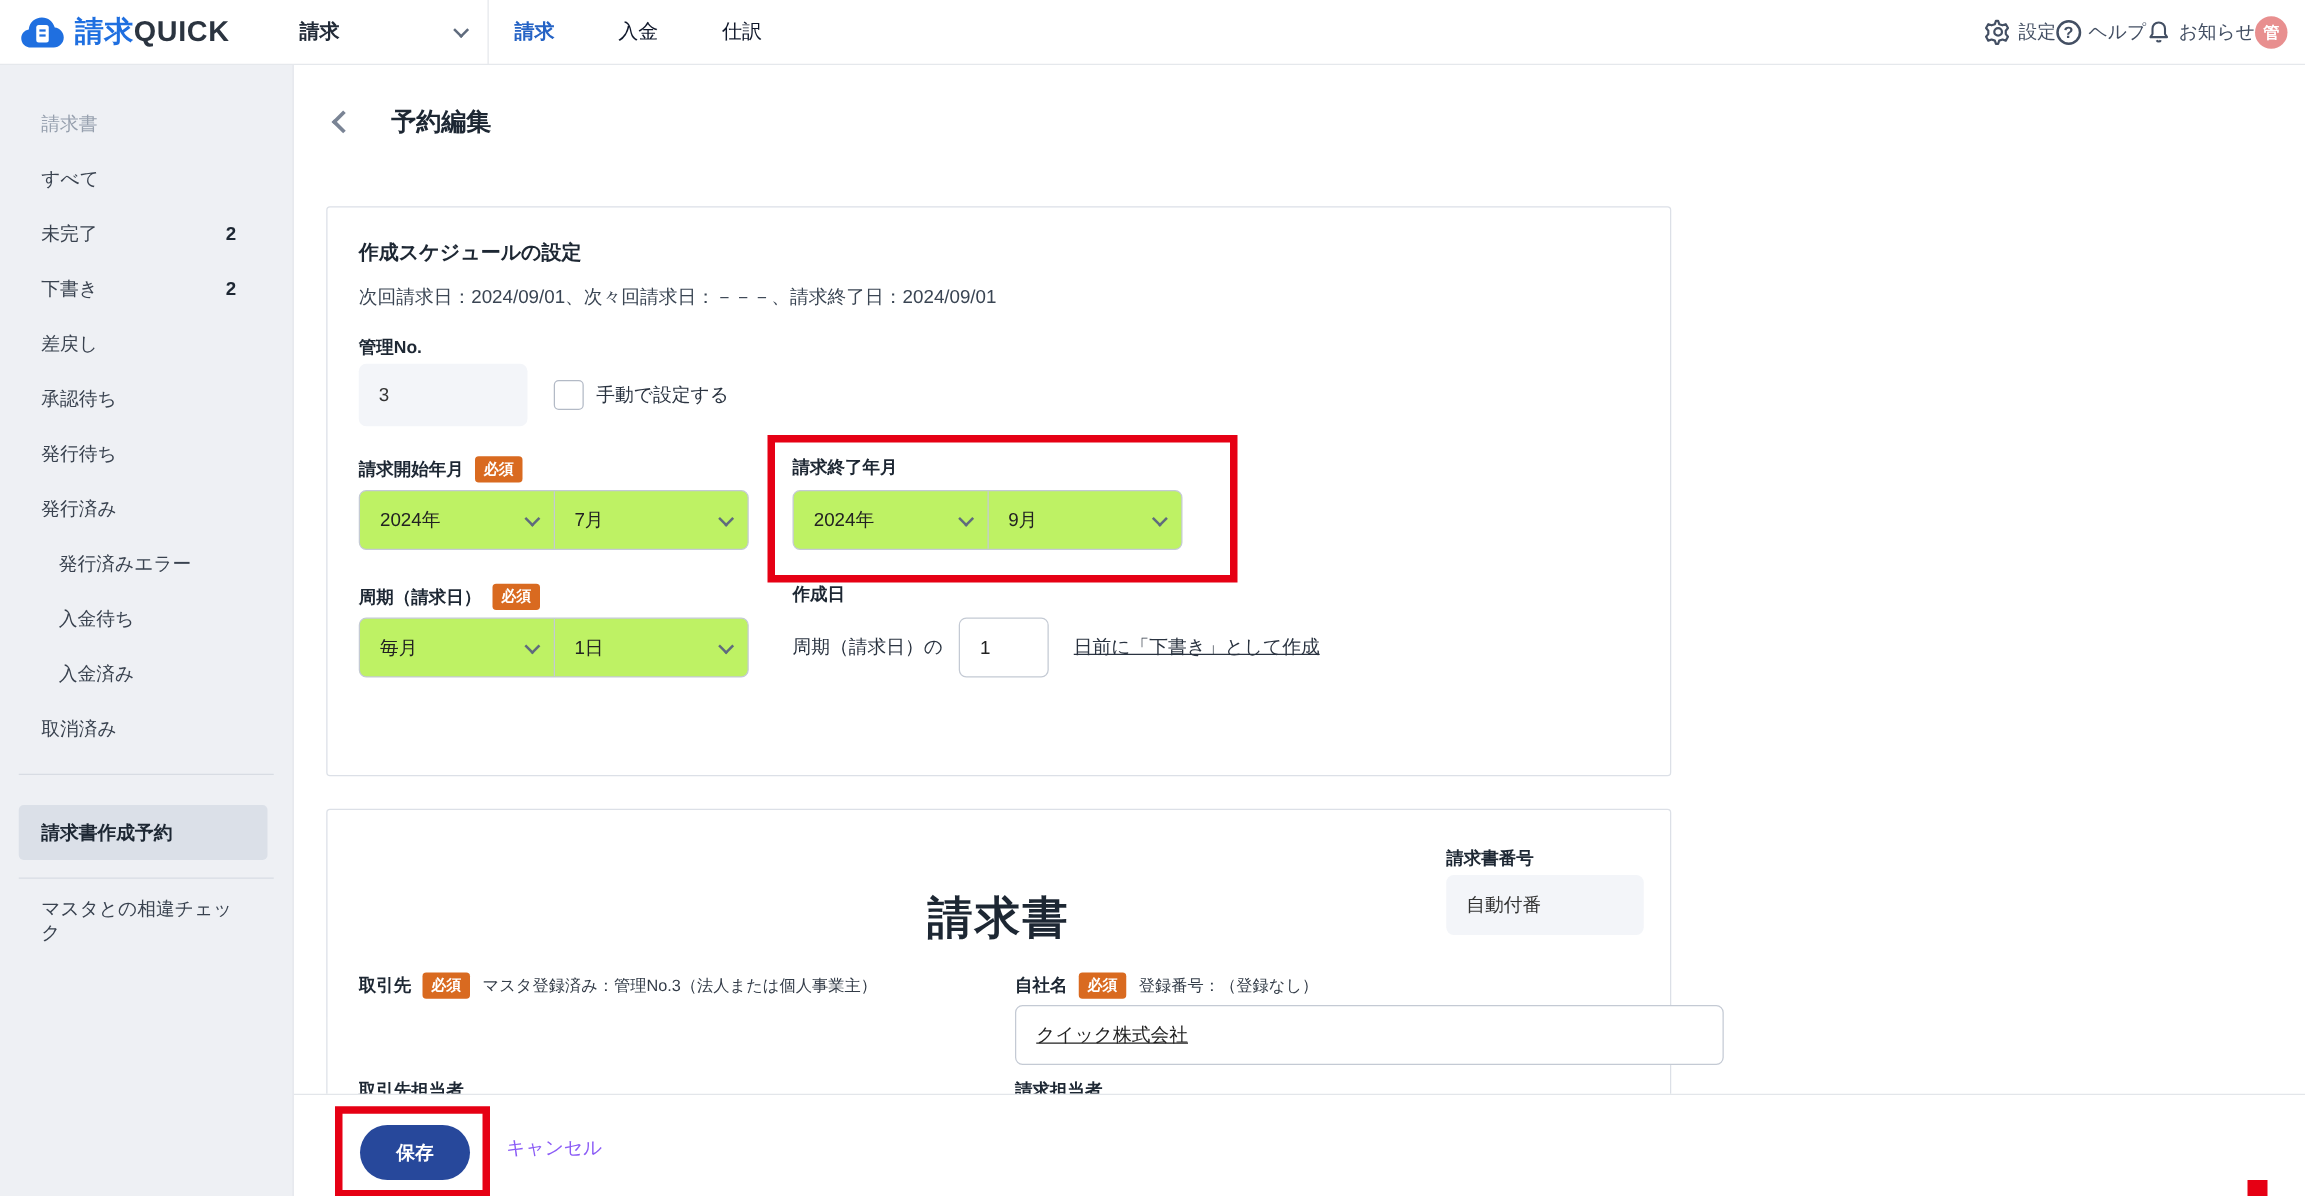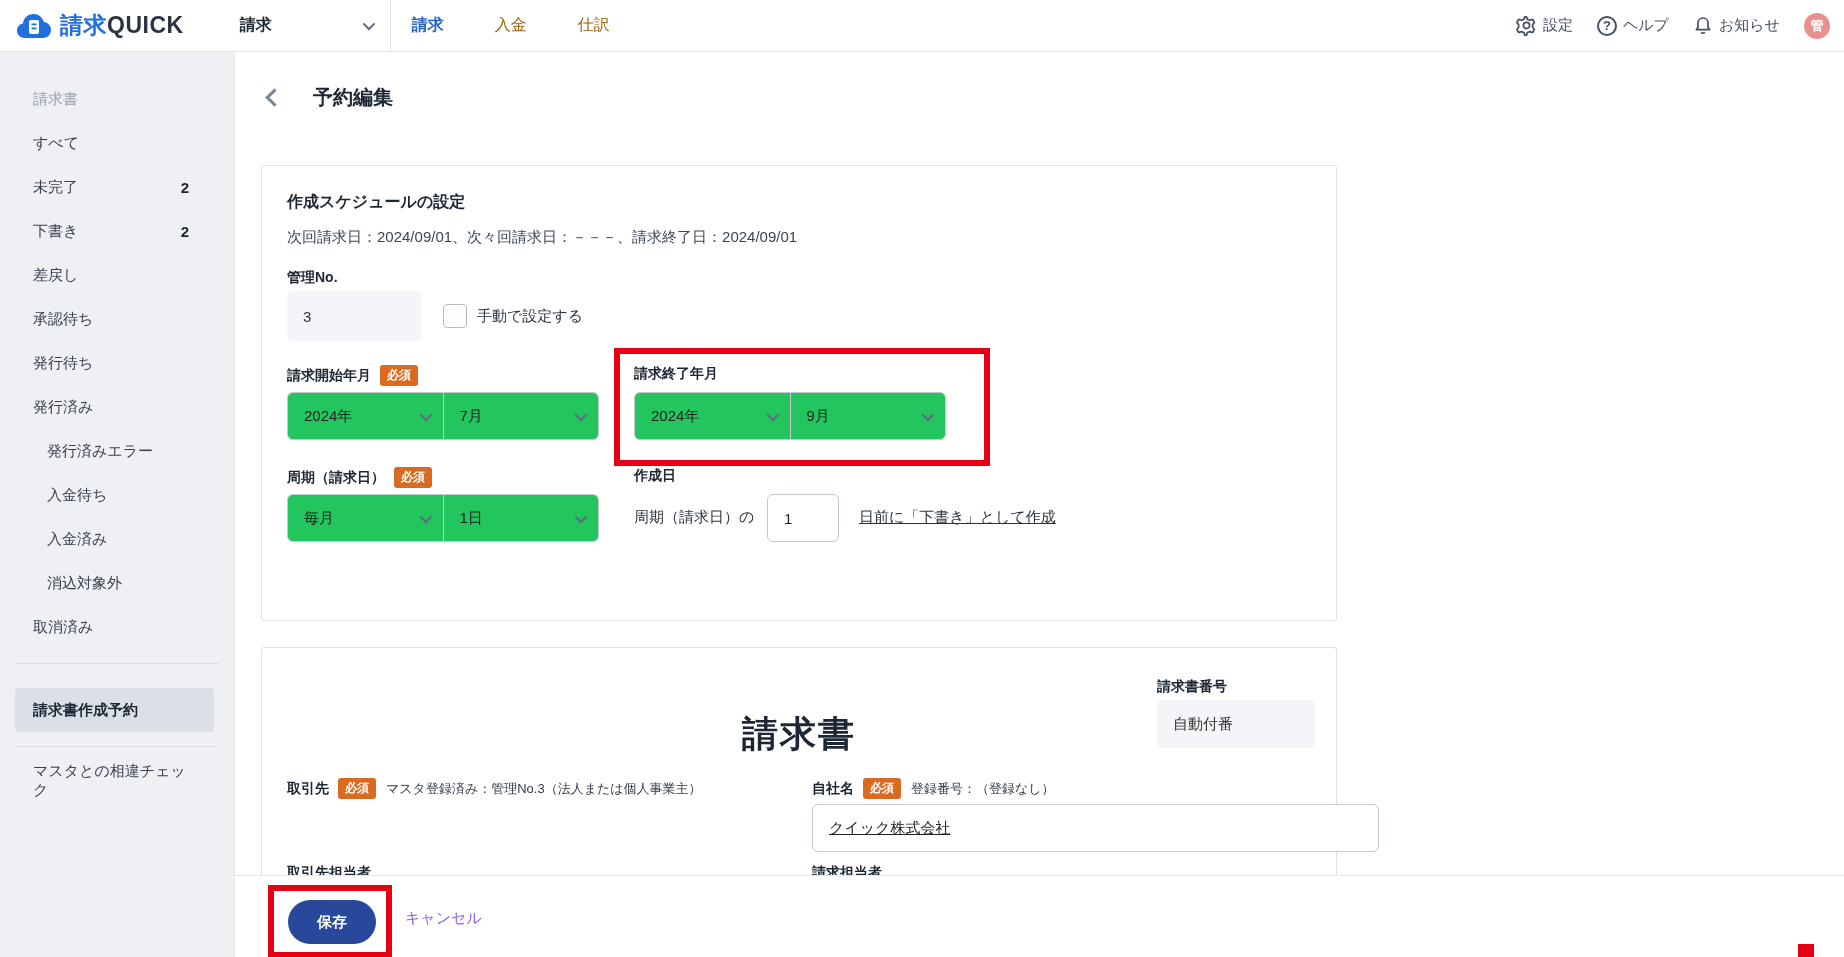--- a/index.html
+++ b/index.html
@@ -15,23 +15,23 @@
   .brand { font-size:23px; font-weight:bold; margin-left:8px; letter-spacing:0.5px; }
   .brand .jp { color:#1f6fe0; }
   .brand .en { color:#2b3440; }
   .product-select { display:flex; align-items:center; margin-left:56px; width:150px; cursor:pointer; }
   .product-select .lbl { font-size:16px; font-weight:bold; color:#222b38; }
   .chev { width:9px; height:9px; border-right:2px solid #5f6b7d; border-bottom:2px solid #5f6b7d;
           transform:rotate(45deg) translateY(-2px); display:inline-block; }
   .product-select .chev { margin-left:auto; margin-right:18px; }
   .topbar-divider { width:1px; height:52px; background:#e5e8ec; }
   .nav { display:flex; gap:51px; margin-left:21px; }
-  .nav-item { font-size:16px; color:#a16207; cursor:pointer; }
+  .nav-item { font-size:16px; color:#0f172a; cursor:pointer; }
   .nav-item.active { color:#2563c5; font-weight:bold; }
-  .top-actions { margin-left:auto; display:flex; align-items:center; gap:24px; margin-right:14px; }
+  .top-actions { margin-left:auto; display:flex; align-items:center; margin-right:14px; }
   .top-action { display:flex; align-items:center; gap:6px; font-size:15px; color:#434f63; cursor:pointer; }
   .icon-help { width:20px; height:20px; border:2px solid #434f63; border-radius:50%;
                font-size:13px; font-weight:bold; color:#434f63; display:flex; align-items:center; justify-content:center; }
   .avatar { width:26px; height:26px; border-radius:50%; background:#e88f8f; color:#fff; font-size:13px;
             font-weight:bold; display:flex; align-items:center; justify-content:center; cursor:pointer; }
 
   
   .sidebar { position:absolute; left:0; top:52px; width:235px; height:905px; background:#eef0f4;
              border-right:1px solid #e3e6eb; padding-top:25px; z-index:10; }
   .side-row { height:44px; display:flex; align-items:center; padding-left:33px; padding-right:45px;
@@ -61,21 +61,21 @@
   .fld-label { font-size:14px; font-weight:bold; color:#1d2733; display:flex; align-items:center; }
   .badge-req { background:#d96a20; color:#fff; font-size:12px; font-weight:bold; border-radius:3px;
                padding:2px 7px; margin-left:9px; }
   .fld-note { font-size:13px; font-weight:normal; color:#333c48; margin-left:10px; }
 
   .input-gray { background:#f3f5f9; border-radius:6px; height:50px; display:flex; align-items:center;
                 padding-left:16px; font-size:15px; color:#333; }
   .checkbox { width:24px; height:24px; background:#fff; border:1px solid #b3bac6; border-radius:4px; cursor:pointer; }
   .chk-label { font-size:15px; color:#2a3340; }
 
-  .select-pair { display:flex; height:48px; border:1px solid #c4cad4; border-radius:6px; background:#22c55e; }
+  .select-pair { display:flex; height:48px; border:1px solid #c4cad4; border-radius:6px; background:#bef264; }
   .select-seg { display:flex; align-items:center; padding:0 14px 0 16px; font-size:15px; color:#222; cursor:pointer; }
   .select-seg + .select-seg { border-left:1px solid #c4cad4; }
   .select-seg .chev { margin-left:auto; }
   .seg-grow { flex:1; }
 
   .mini-input { width:72px; height:48px; border:1px solid #c4cad4; border-radius:6px; background:#fff;
                 display:flex; align-items:center; padding-left:16px; font-size:15px; color:#222; }
   .inline-txt { font-size:15px; color:#2a3340; }
 
   .red-box { position:absolute; border:6px solid #e60014; z-index:4; pointer-events:none; }
@@ -181,23 +181,20 @@
       </div>
     <div class="side-row indent">
         <span>発行済みエラー</span>
       </div>
     <div class="side-row indent">
         <span>入金待ち</span>
       </div>
     <div class="side-row indent">
         <span>入金済み</span>
       </div>
-    <div class="side-row indent">
-        <span>消込対象外</span>
-      </div>
     <div class="side-row">
         <span>取消済み</span>
       </div>
 
     <div class="side-divider"></div>
     <div class="side-selected">請求書作成予約</div>
     <div class="side-divider"></div>
     <div class="side-row side-bottom">
         <span>マスタとの相違チェック</span>
       </div>

